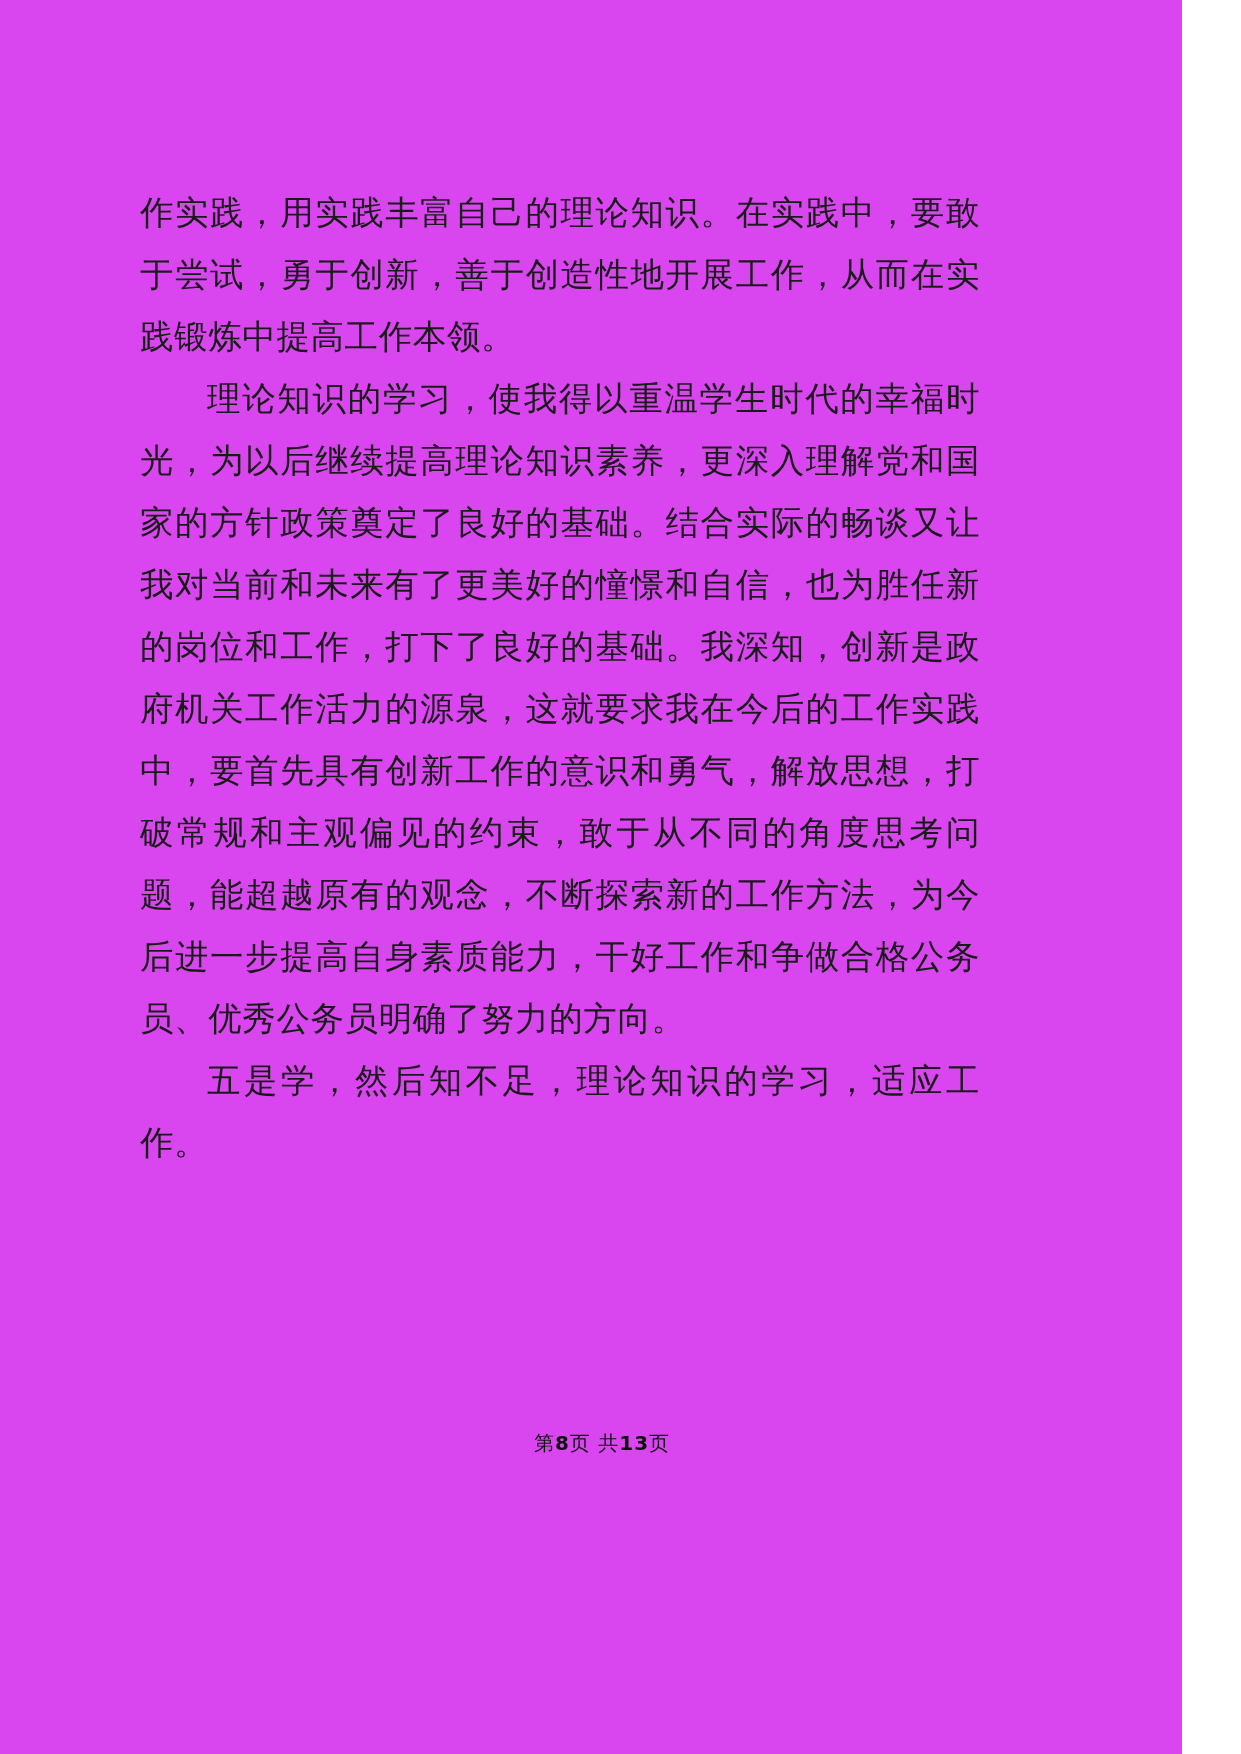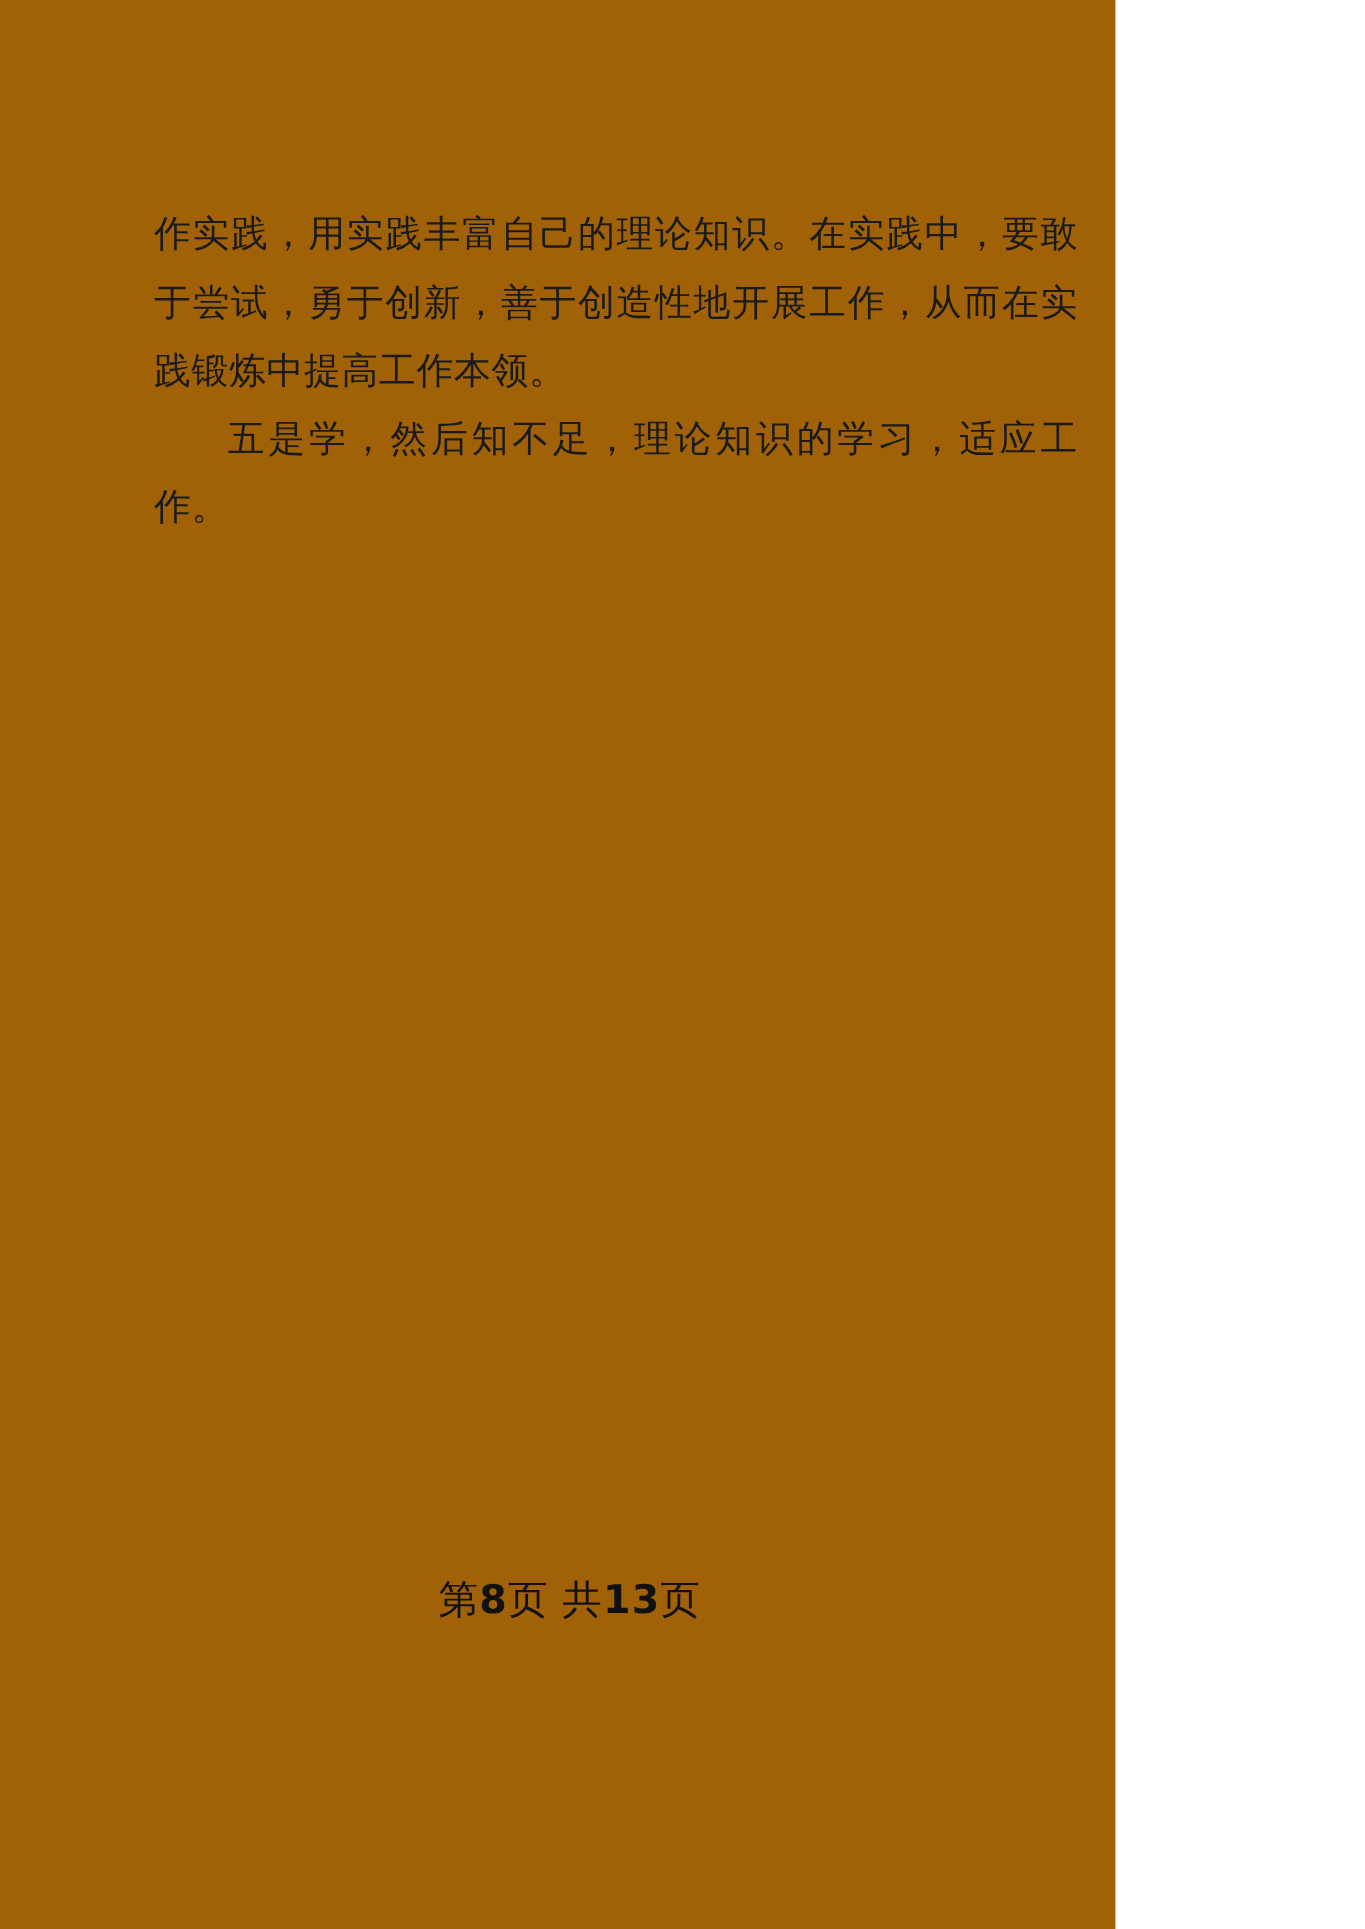--- a/index.html
+++ b/index.html
@@ -5,23 +5,23 @@
   html, body {
     margin: 0;
     padding: 0;
     background: #ffffff;
   }
   body {
     font-family: "DejaVu Serif", serif;
   }
   .page {
     position: relative;
-    width: 1014px;
+    width: 1182px;
     height: 1754px;
-    background: #a16207;
+    background: #d946ef;
     box-sizing: border-box;
     overflow: hidden;
   }
   .content {
     position: absolute;
     left: 140px;
     top: 182px;
     width: 840px;
   }
   .para {
@@ -38,39 +38,40 @@
   .indent {
     text-indent: 67px;
   }
   .footer {
     position: absolute;
     left: 0;
     right: 0;
     top: 1430px;
     text-align: center;
     font-family: "DejaVu Sans", sans-serif;
-    font-size: 36px;
+    font-size: 20px;
     color: #111111;
     letter-spacing: 1px;
     margin-left: 22px;
   }
   .footer .num {
     font-weight: bold;
   }
 </style>
 </head>
 <body>
 
 <div class="page">
 
   <div class="content">
 
     <p class="para">作实践，用实践丰富自己的理论知识。在实践中，要敢于尝试，勇于创新，善于创造性地开展工作，从而在实践锻炼中提高工作本领。</p>
 
 
+    <p class="para indent">理论知识的学习，使我得以重温学生时代的幸福时光，为以后继续提高理论知识素养，更深入理解党和国家的方针政策奠定了良好的基础。结合实际的畅谈又让我对当前和未来有了更美好的憧憬和自信，也为胜任新的岗位和工作，打下了良好的基础。我深知，创新是政府机关工作活力的源泉，这就要求我在今后的工作实践中，要首先具有创新工作的意识和勇气，解放思想，打破常规和主观偏见的约束，敢于从不同的角度思考问题，能超越原有的观念，不断探索新的工作方法，为今后进一步提高自身素质能力，干好工作和争做合格公务员、优秀公务员明确了努力的方向。</p>
 
     <p class="para indent">五是学，然后知不足，理论知识的学习，适应工作。</p>
 
 
   </div>
 
   <div class="footer">
     <span>第</span><span class="num">8</span><span>页 共</span><span class="num">13</span><span>页</span>
   </div>
 

